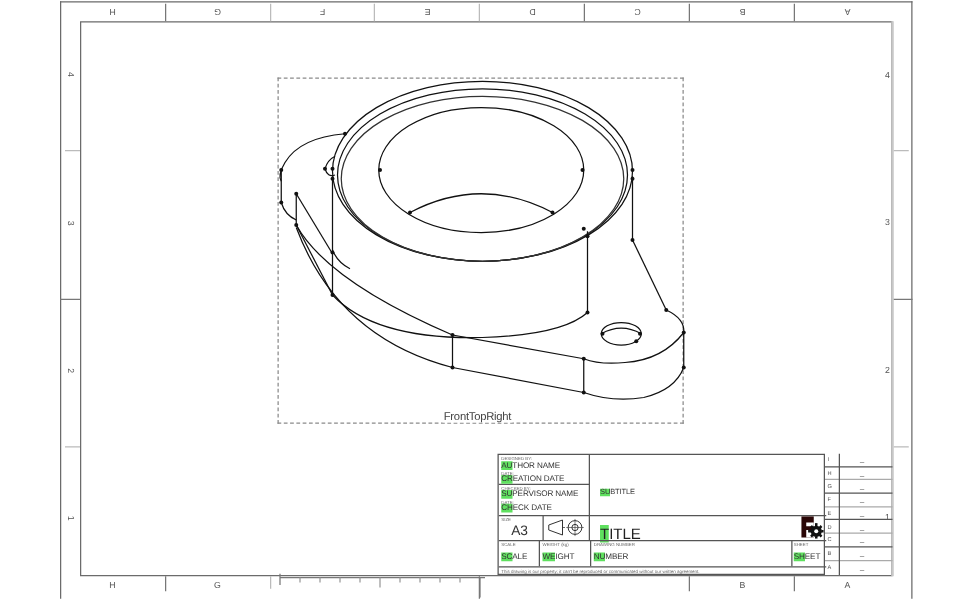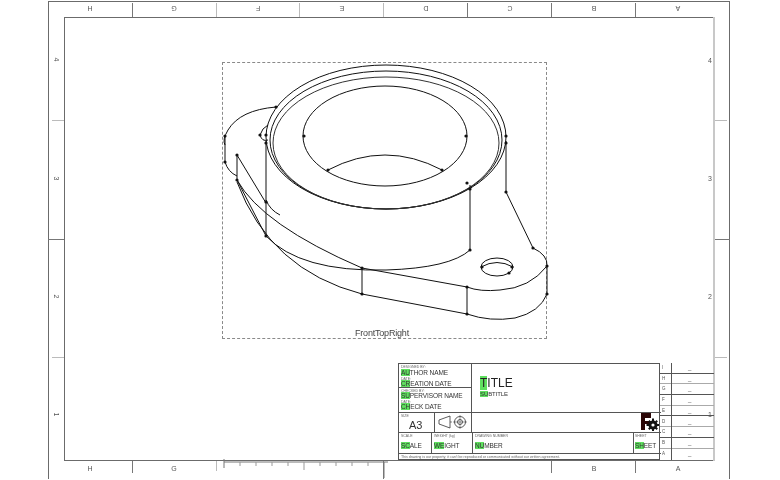--- a/index.html
+++ b/index.html
@@ -13,21 +13,21 @@
   .zone-label.left { transform:rotate(90deg); }
   .tick-v { position:absolute; width:1px; background:#777; }
   .tick-h { position:absolute; height:1px; background:#999; }
   .drawing-box { position:absolute; left:222px; top:62px; width:325px; height:277px; border:1px dashed #8a8a8a; box-sizing:border-box; }
   .view-label { position:absolute; left:354px; top:328px; font-size:9px; color:#444; background:#fff; padding:0 1px; letter-spacing:-0.2px; }
   .tb { position:absolute; left:398px; top:363px; width:262px; height:97px; border:1px solid #555; box-sizing:border-box; background:#fff; }
   .tb-cell { position:absolute; box-sizing:border-box; border-color:#555; border-style:solid; border-width:0; }
   .tiny { position:absolute; font-size:3.5px; color:#666; white-space:nowrap; line-height:4px; }
   .val { position:absolute; font-size:6.5px; color:#333; white-space:nowrap; letter-spacing:-0.1px; line-height:8px; }
   .hl { background:#5fe05f; }
-  .title-text { position:absolute; font-size:12px; color:#222; white-space:nowrap; }
+  .title-text { position:absolute; font-size:12px; color:#222; white-space:nowrap;margin-top:44px; }
   .rev { position:absolute; left:660px; top:363px; width:54px; height:97px; }
   .rev-row { position:absolute; left:0; width:54px; height:10.7px; border-bottom:1px solid #555; box-sizing:border-box; }
   .rev-row.light { border-bottom-color:#aaa; }
   .rev-letter { position:absolute; left:2px; top:2px; font-size:4.5px; color:#555; }
   .rev-dash { position:absolute; left:28px; top:2px; font-size:6px; color:#444; }
 </style>
 </head>
 <body>
 
 <div class="frame-outer"></div>

